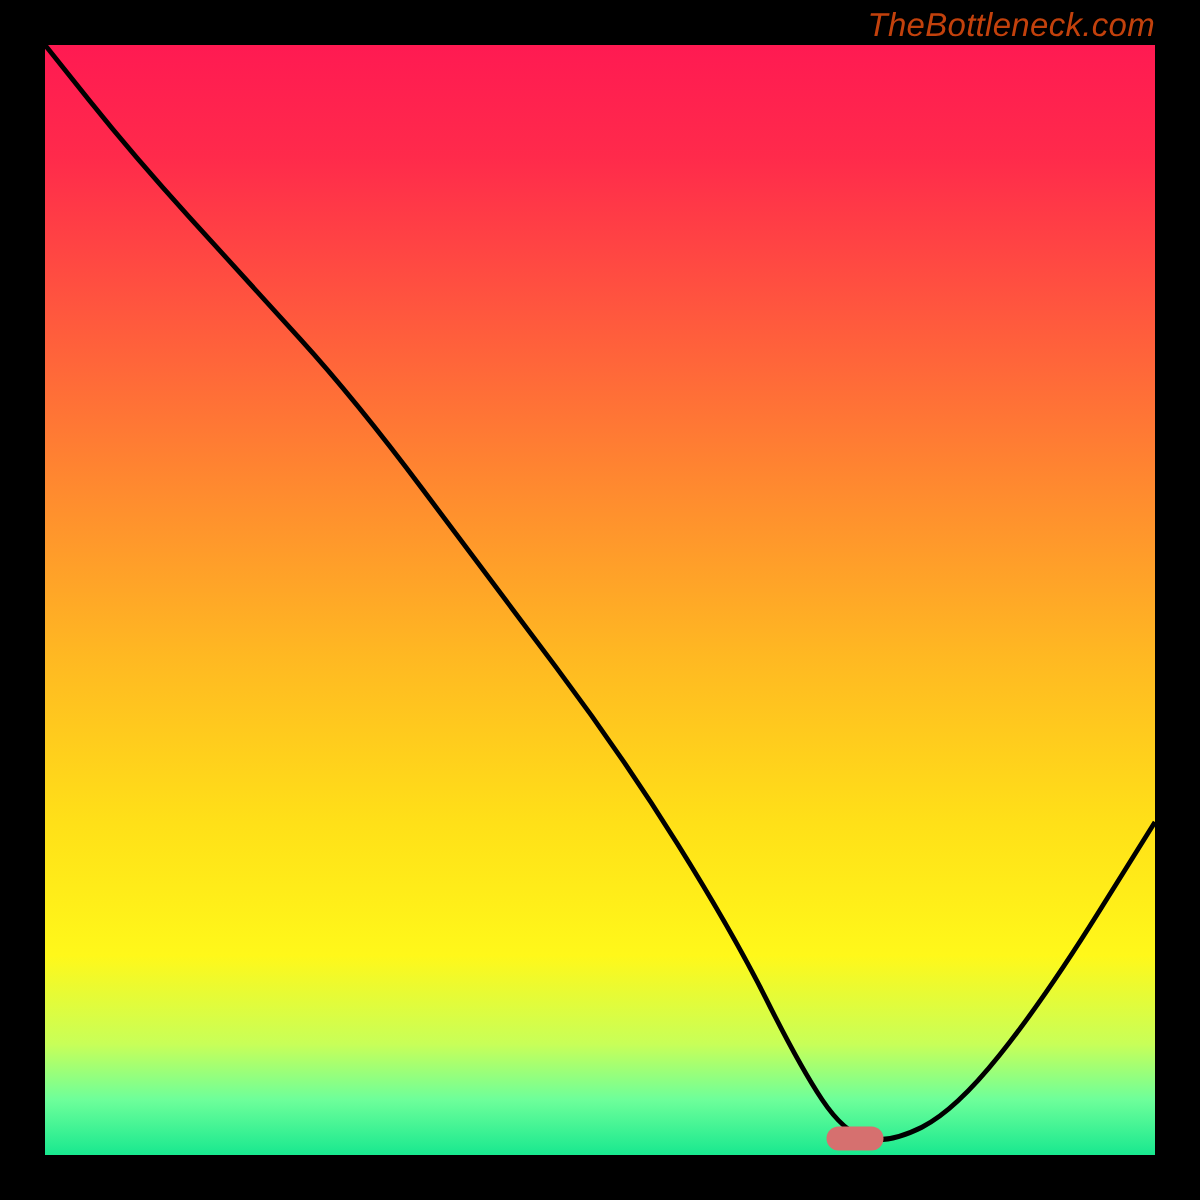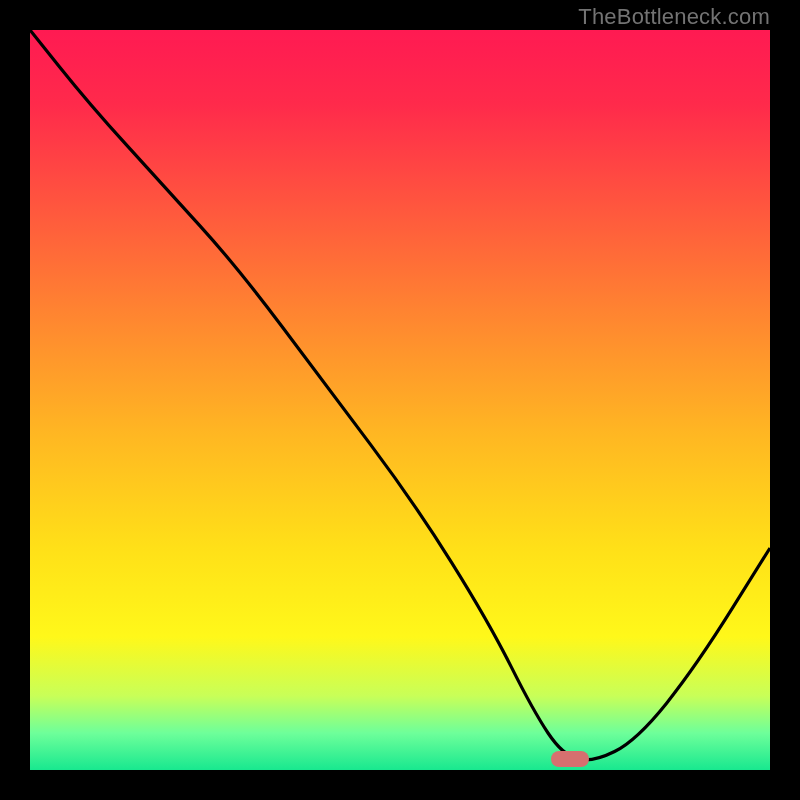--- a/index.html
+++ b/index.html
@@ -24,24 +24,25 @@
     left: 30px;
     top: 30px;
     width: 740px;
     height: 740px;
     
   }
   .watermark {
     position: absolute;
     top: 4px;
     right: 30px;
-    color: #737373;
+    color: #c2410c;
     font-size: 22px;
     font-weight: 500;
     letter-spacing: 0.2px;
+    font-style: italic;
   }
   svg.curve {
     position: absolute;
     left: 0;
     top: 0;
     width: 740px;
     height: 740px;
   }
   .marker {
     position: absolute;

